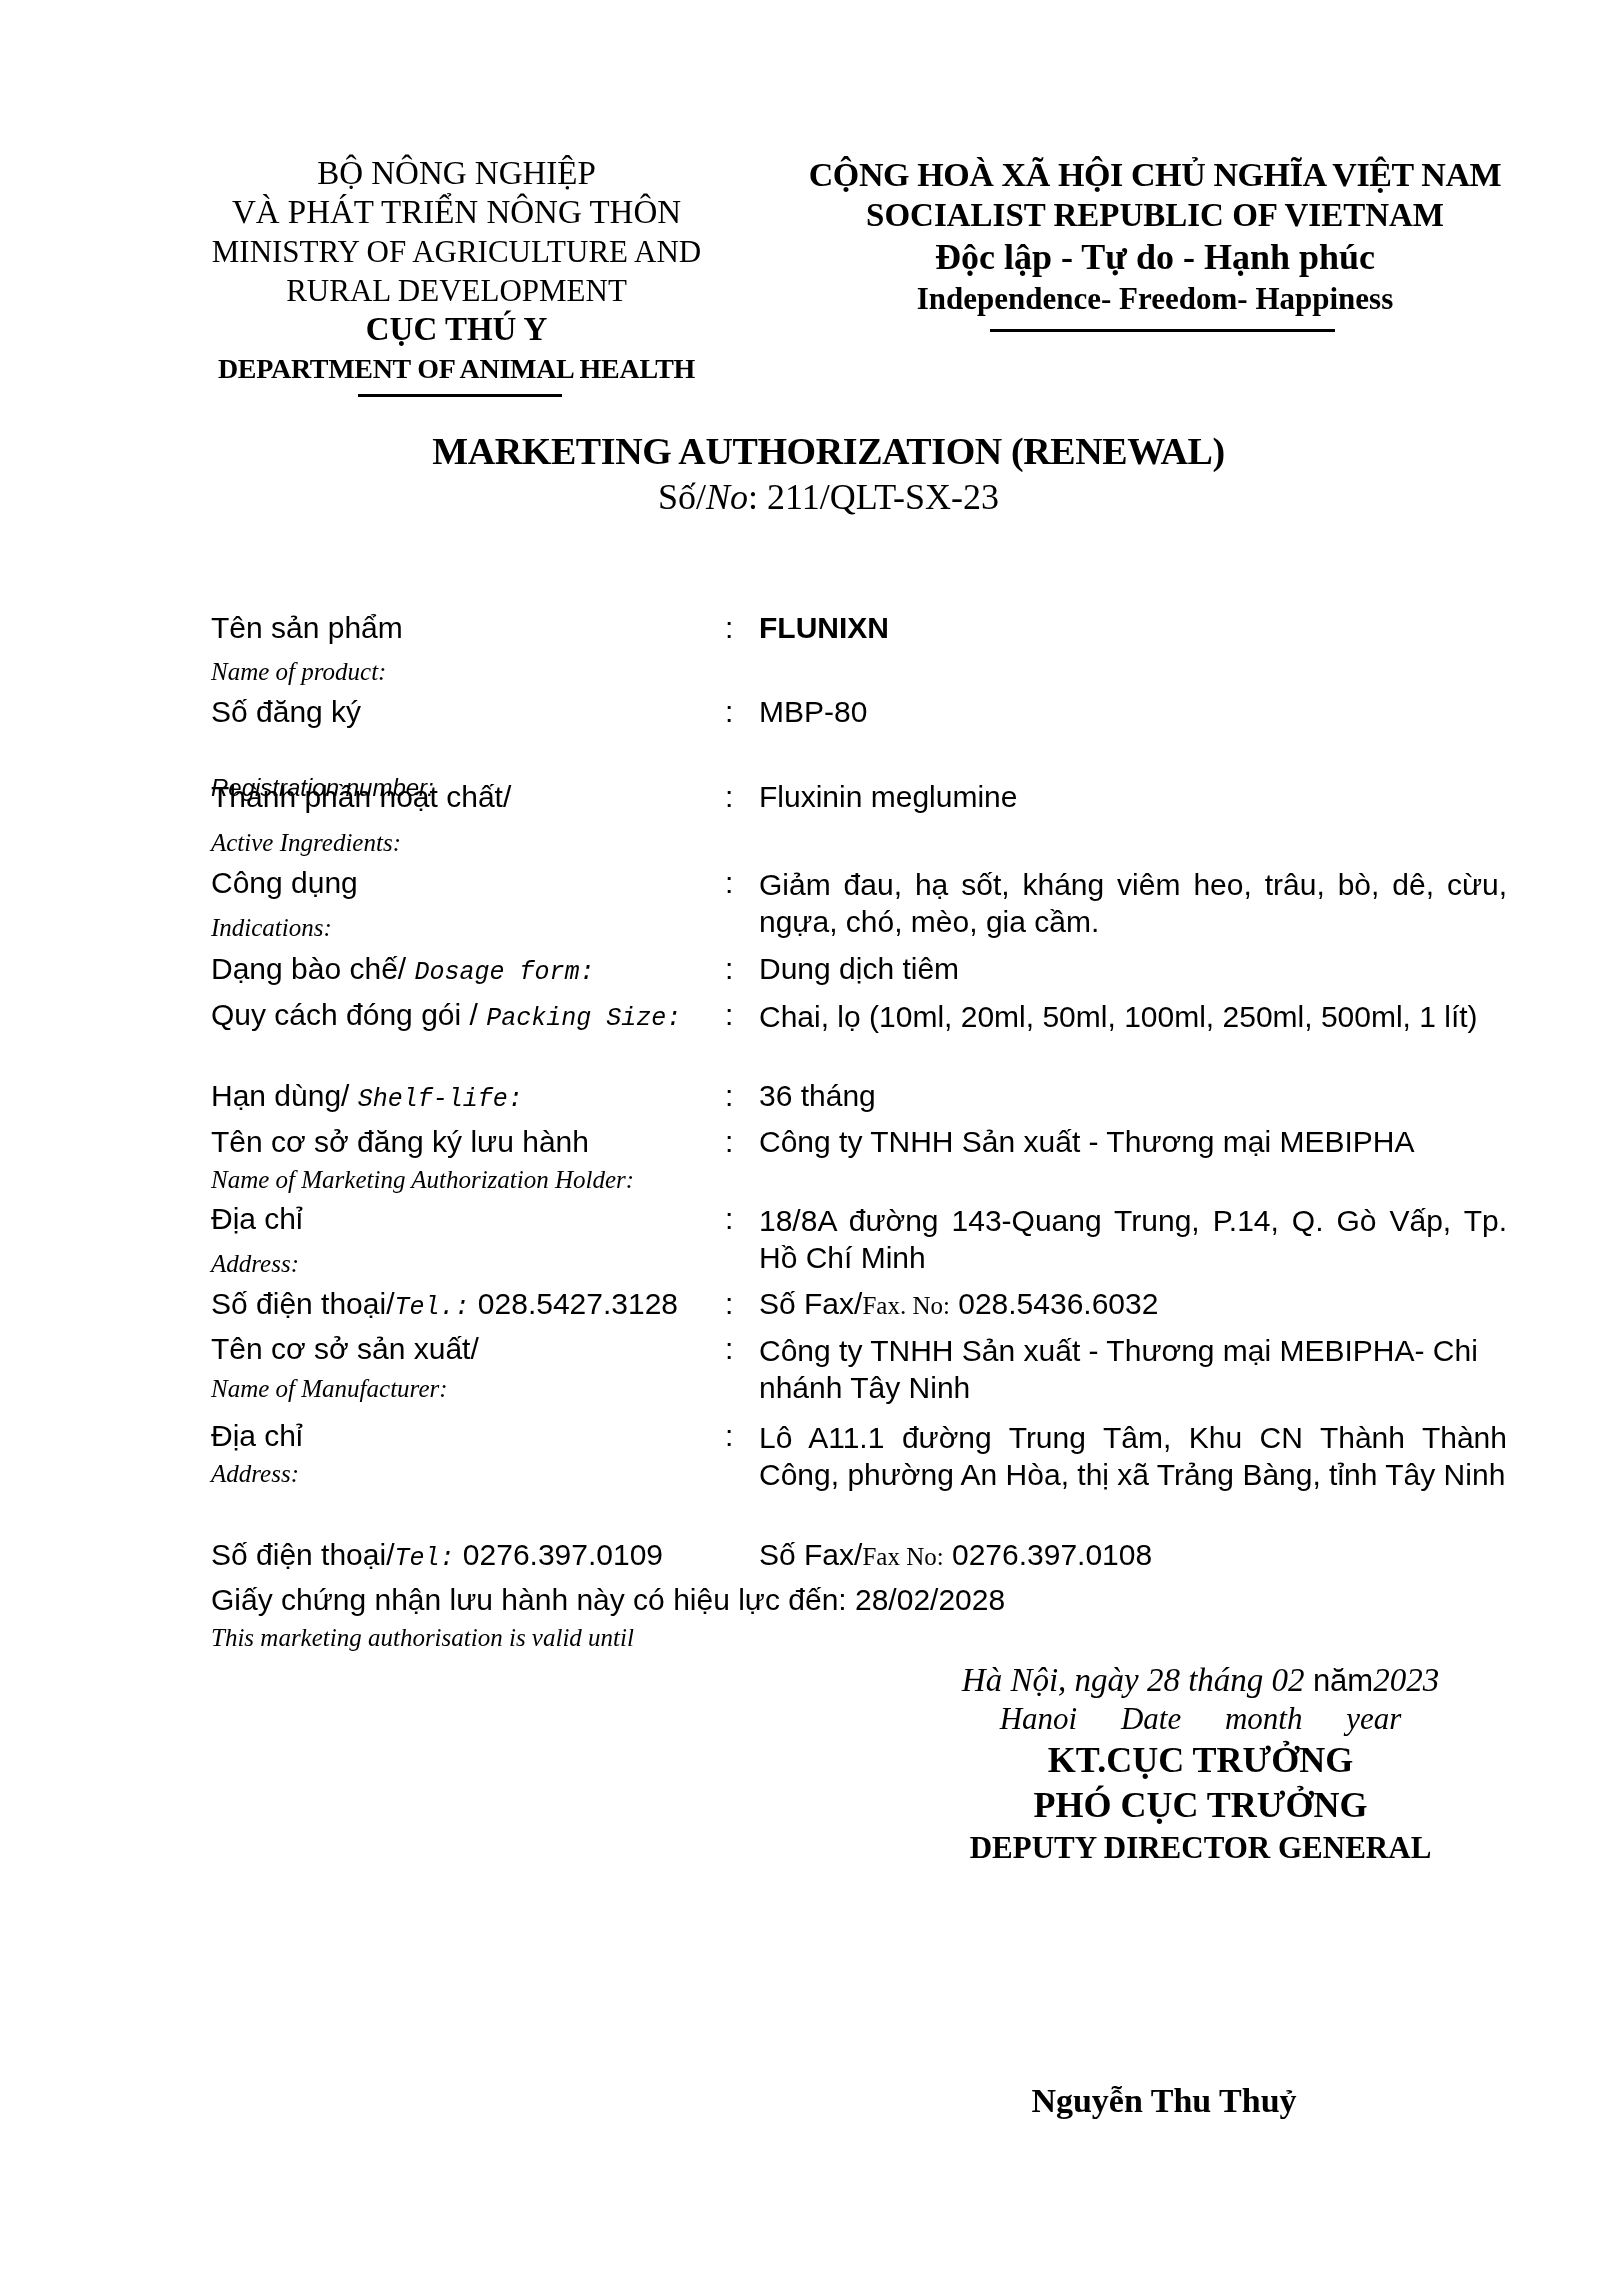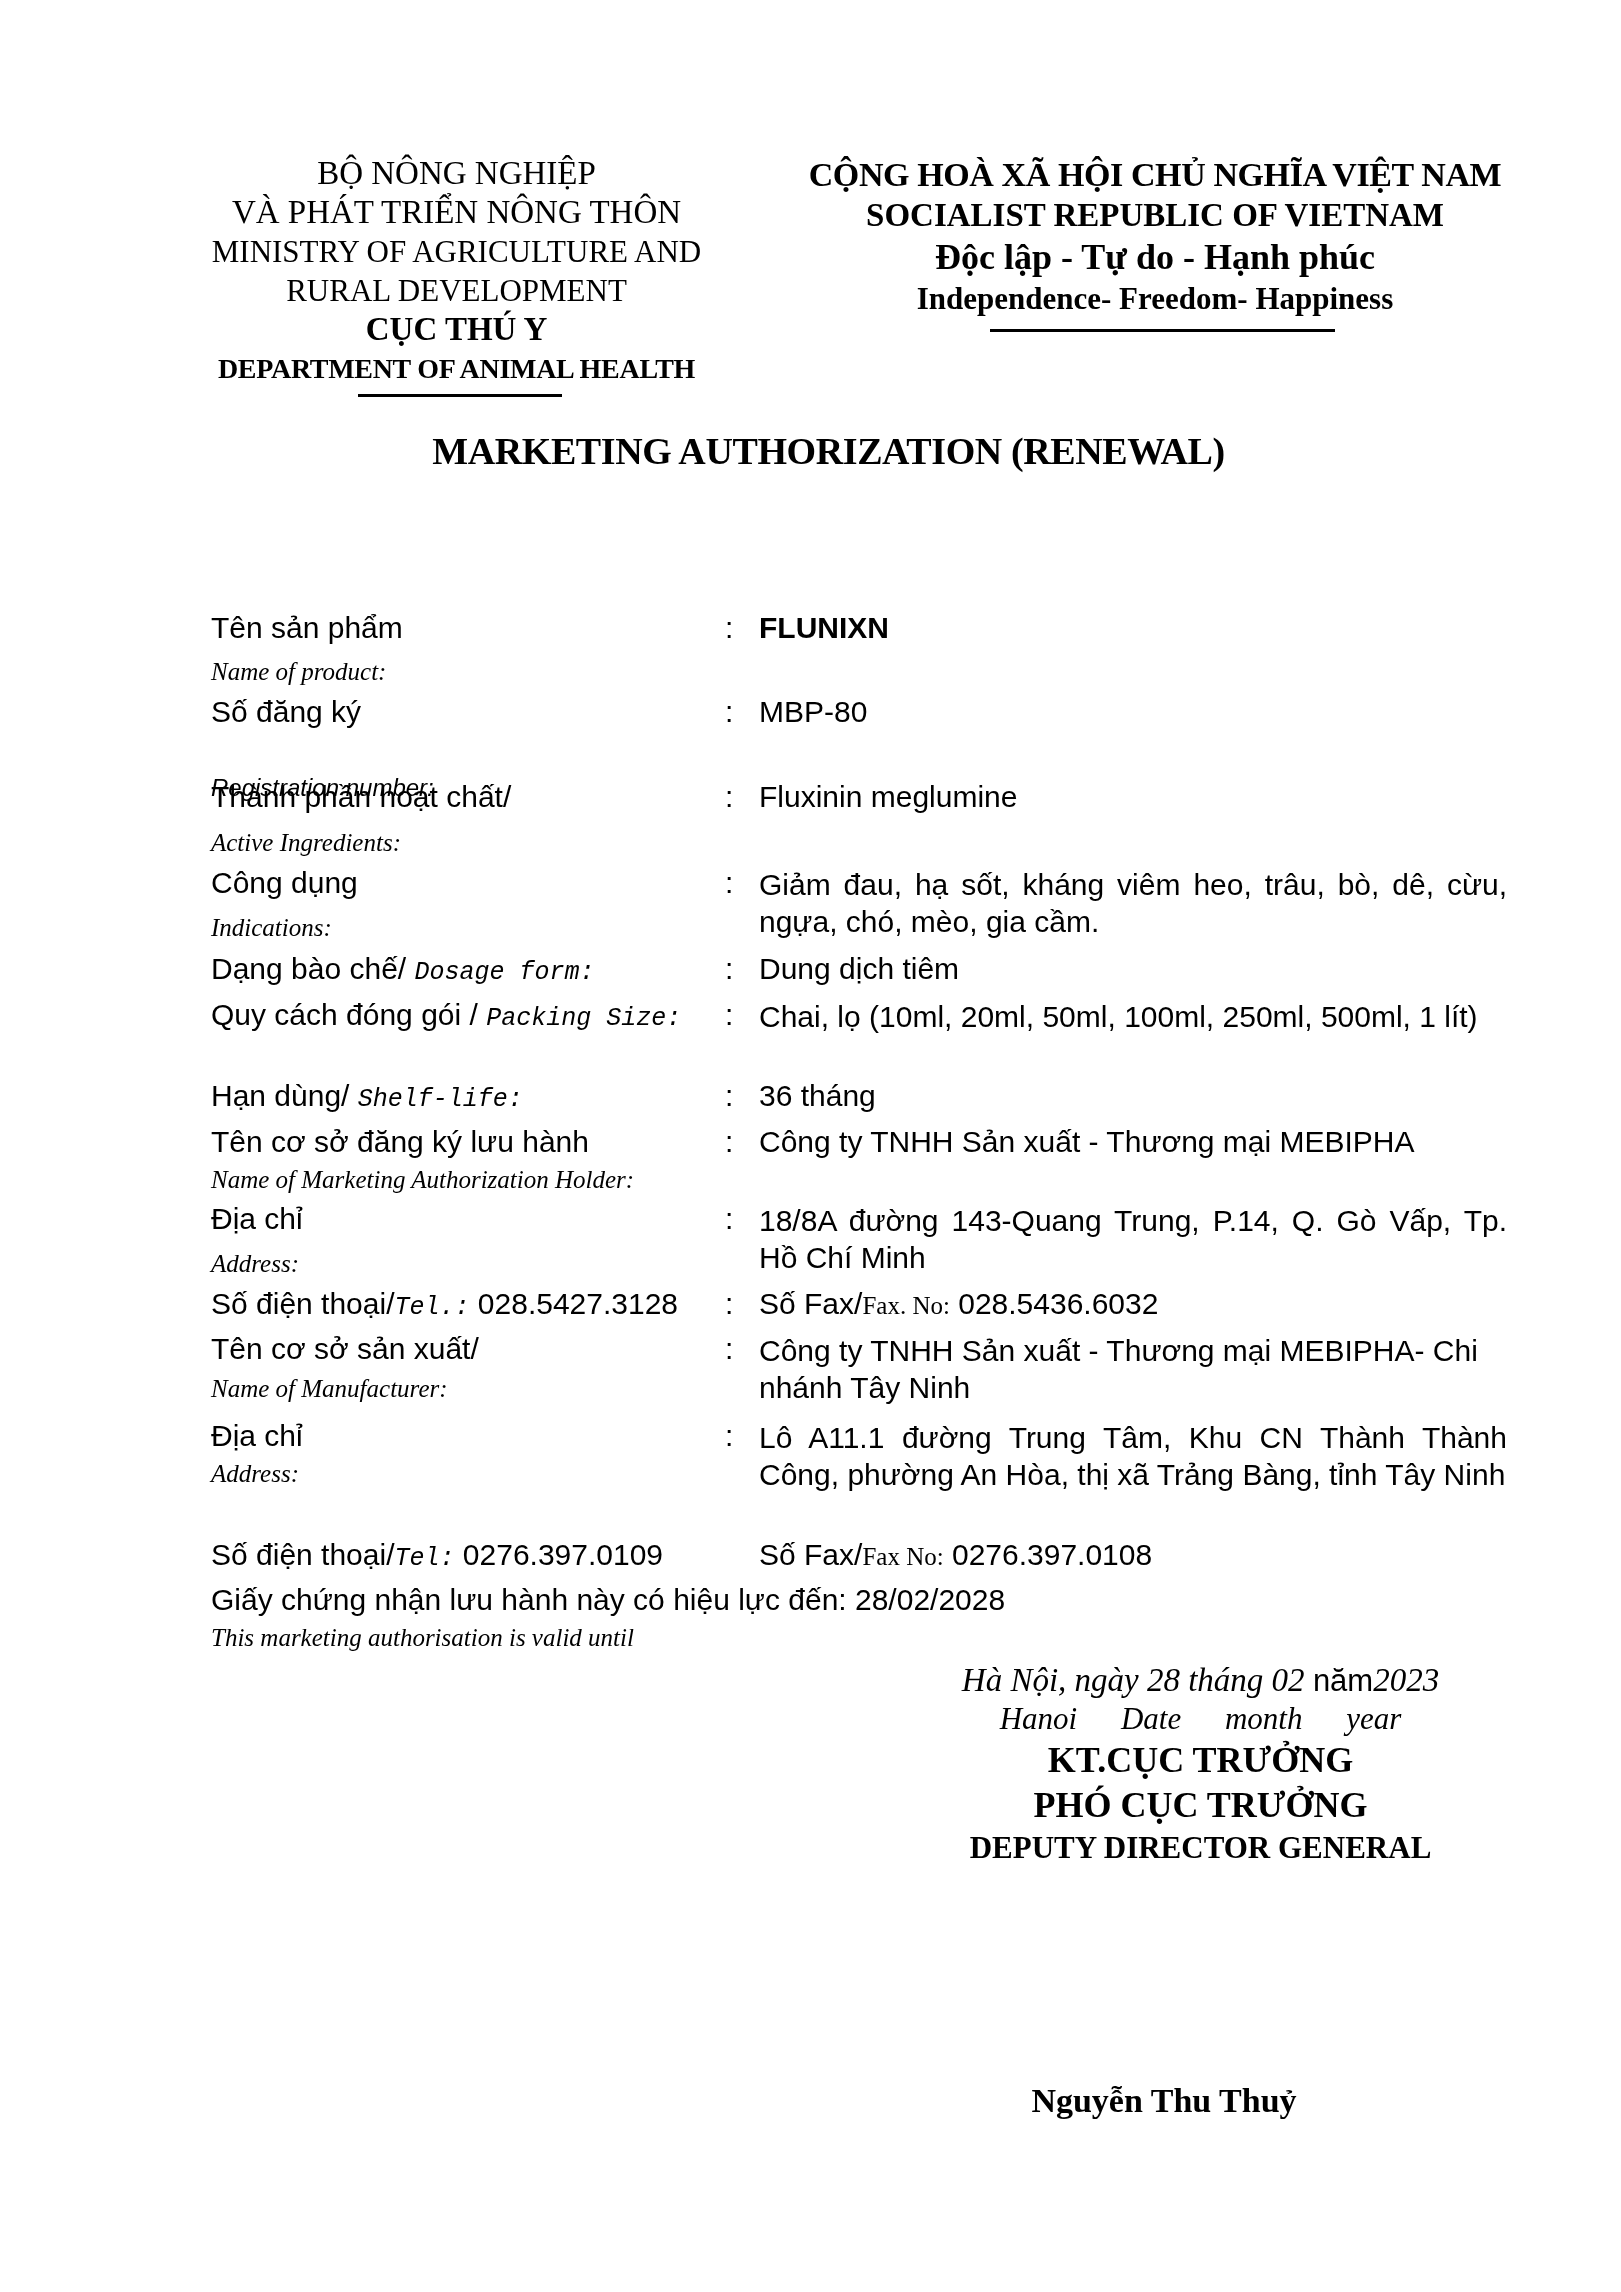--- a/index.html
+++ b/index.html
@@ -69,20 +69,21 @@
 <div id="hdr-right" class="abs">
   <div class="hr-1">CỘNG HOÀ XÃ HỘI CHỦ NGHĨA VIỆT NAM</div>
   <div class="hr-2">SOCIALIST REPUBLIC OF VIETNAM</div>
   <div class="hr-3">Độc lập - Tự do - Hạnh phúc</div>
   <div class="hr-4">Independence- Freedom- Happiness</div>
 </div>
 <div class="rule" style="left:990px; top:329px; width:345px;"></div>
 
 <div id="title" class="abs">
   <div class="t2">MARKETING AUTHORIZATION (RENEWAL)</div>
+  <div class="t3"><span>Số/</span><span class="i">No</span><span>: 211/QLT-SX-23</span></div>
 </div>
 
 <div class="abs lbl" style="left:211px; top:611px;">Tên sản phẩm</div>
 <div class="abs lbl-en" style="left:211px; top:658px;">Name of product:</div>
 <div class="abs colon" style="top:611px;">:</div>
 <div class="abs val b" style="top:611px;">FLUNIXN</div>
 
 <div class="abs lbl" style="left:211px; top:695px;">Số đăng ký</div>
 <div class="abs lbl-en-sans" style="left:211px; top:774px;">Registration  number:</div>
 <div class="abs colon" style="top:695px;">:</div>

